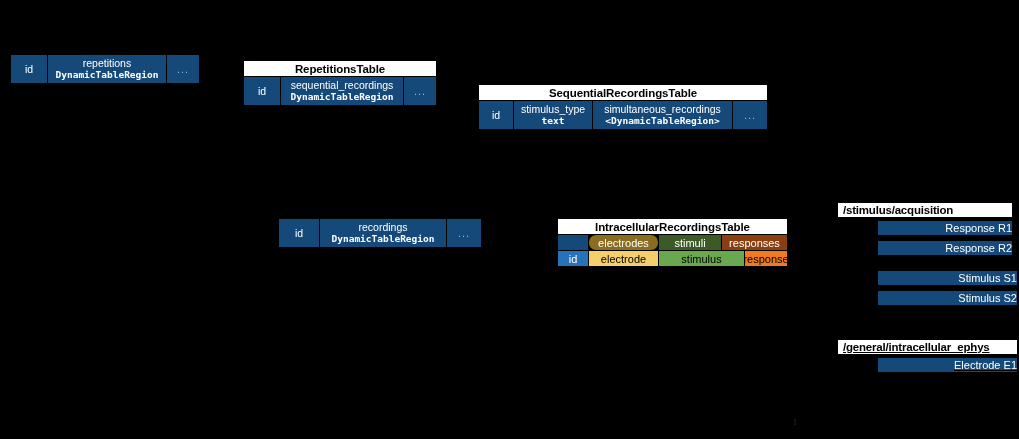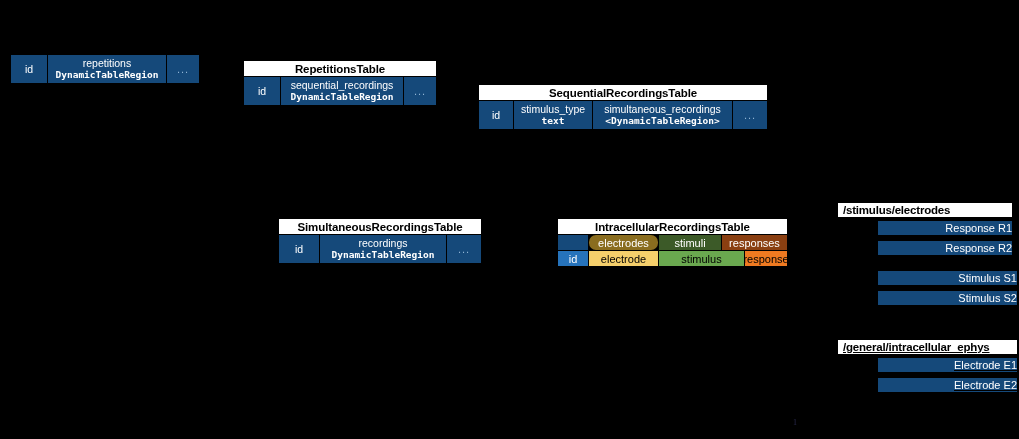--- a/index.html
+++ b/index.html
@@ -186,21 +186,20 @@
       <span class="nm">simultaneous_recordings</span>
       <span class="ty">&lt;DynamicTableRegion&gt;</span>
     </div>
     <div class="cell ellipsis" style="width:34px;height:28px;">
       <span class="nm">...</span>
     </div>
   </div>
 </div>
 
 <div class="tbl" style="left:278px; top:218px; width:204px;">
-  <div class="tbl-title">SimultaneousRecordingsTable</div>
   <div class="tbl-body">
     <div class="cell" style="width:40px;height:28px;">
       <span class="nm">id</span>
     </div>
     <div class="cell" style="flex:1;height:28px;">
       <span class="nm">recordings</span>
       <span class="ty">DynamicTableRegion</span>
     </div>
     <div class="cell ellipsis" style="width:34px;height:28px;">
       <span class="nm">...</span>
@@ -220,29 +219,28 @@
     <div class="icr-line">
       <div class="icr-c" style="width:30px;background:#2673bb;">id</div>
       <div class="icr-c" style="width:69px;background:#f5cf6b;color:#000;">electrode</div>
       <div class="icr-c" style="width:85px;background:#6aa84f;color:#000;">stimulus</div>
       <div class="icr-c" style="flex:1;background:#ef7a21;color:#000;">response</div>
     </div>
   </div>
 </div>
 
 <div class="grp" style="left:837px; top:202px; width:176px;">
-  <div class="grp-hdr">/stimulus/electrodes</div>
+  <div class="grp-hdr">/stimulus/acquisition</div>
   <div class="grp-item" style="margin-left:40px; width:136px; margin-top:2px;">Response R1</div>
   <div class="grp-item" style="margin-left:40px; width:136px; margin-top:4px;">Response R2</div>
 </div>
 
 <div class="grp" style="left:837px; top:268px; width:181px;">
   <div class="grp-item" style="margin-left:40px; width:141px; margin-top:2px;">Stimulus S1</div>
   <div class="grp-item" style="margin-left:40px; width:141px; margin-top:4px;">Stimulus S2</div>
 </div>
 
 <div class="grp" style="left:837px; top:339px; width:181px;text-decoration:underline;">
   <div class="grp-hdr">/general/intracellular_ephys</div>
   <div class="grp-item" style="margin-left:40px; width:141px; margin-top:2px;">Electrode E1</div>
-  <div class="grp-item" style="margin-left:40px; width:141px; margin-top:4px;">Electrode E2</div>
 </div>
 
 <div class="pagenum" style="left:793px; top:418px;">1</div>
 
 </body></html>

